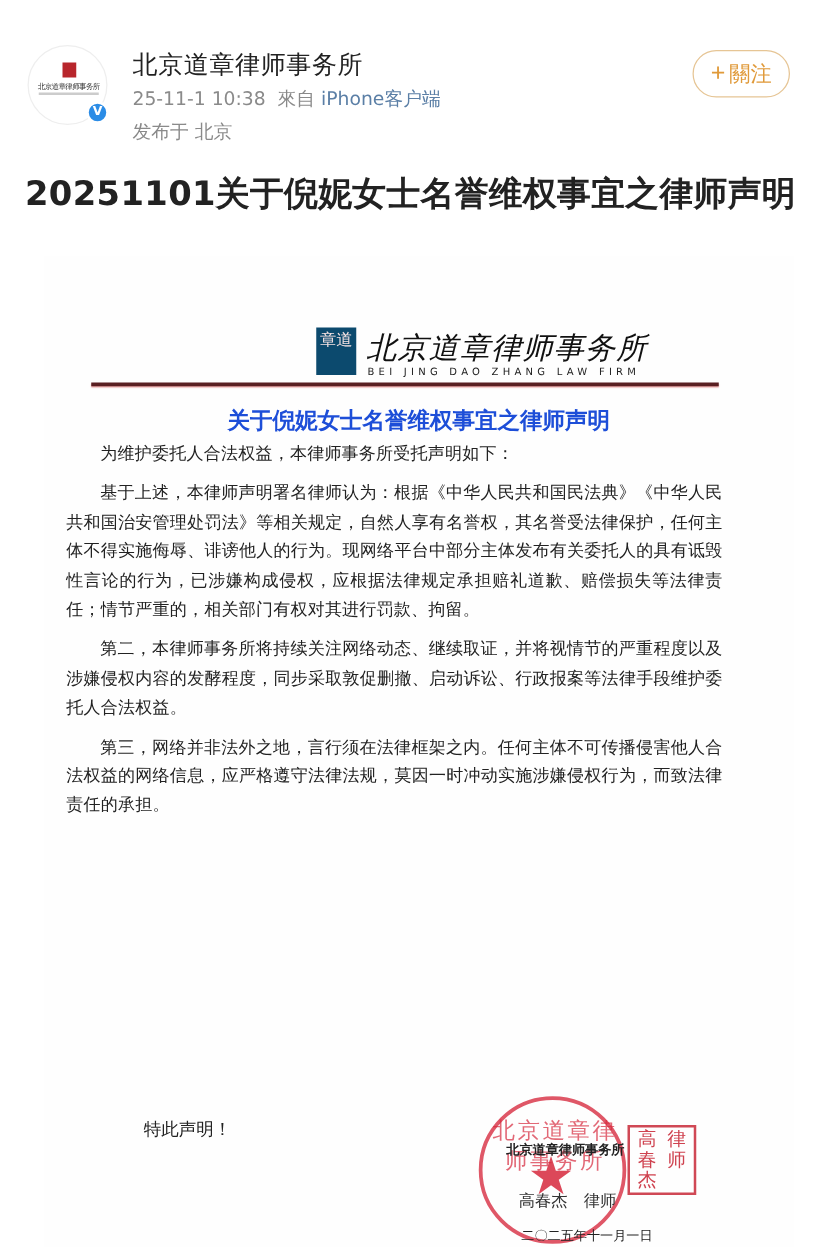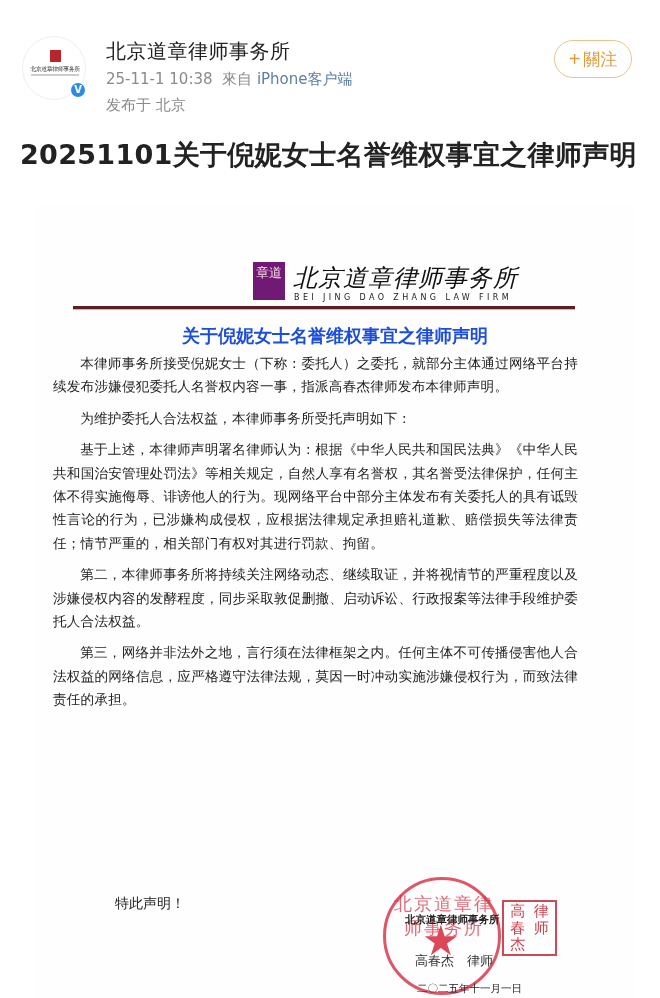--- a/index.html
+++ b/index.html
@@ -25,22 +25,22 @@
     .follow-button { position: absolute; left: 554px; top: 40px; width: 78px; height: 38px; border-radius: 19px;
       border: 1.5px solid #e6c595; background: #fff; color: #e09a3a; font-size: 17px;
       display: flex; align-items: center; justify-content: center; gap: 3px; cursor: pointer; }
     .follow-button .plus { font-size: 20px; font-weight: 300; }
 
     .post-title { position: absolute; left: 20px; top: 137px; font-size: 27px; color: #222; letter-spacing: 0.3px; white-space: nowrap; }
 
     .document { position: absolute; left: 35px; top: 205px; width: 600px; height: 793px; background: #fefefe; }
 
     .letterhead { position: absolute; left: 218px; top: 57px; }
-    .lh-seal { position: absolute; left: 0; top: 0; width: 32px; height: 38px; background: #701a75;
-      color: #f6e3e3; font-family: Liberation Serif, serif; font-size: 13px; line-height: 15px; text-align: center; padding-top: 3px; }
+    .lh-seal { position: absolute; left: 0; top: 0; width: 32px; height: 38px; background: #0c4a6e;
+      color: #f6e3e3; font-family: Liberation Mono, monospace; font-size: 13px; line-height: 15px; text-align: center; padding-top: 3px; }
     .lh-name { position: absolute; left: 40px; top: 0px; font-family: "DejaVu Serif", serif; font-size: 24px; color: #111; white-space: nowrap; font-style: italic; letter-spacing: 1px; }
     .lh-en { position: absolute; left: 41px; top: 31px; font-size: 8px; font-weight: normal; color: #222; white-space: nowrap; letter-spacing: 3.4px; }
     .lh-rule { position: absolute; left: 38px; top: 101px; width: 502px; height: 3px; background: #5a1f22; box-shadow: 0 1px 1px #e8a0a0; }
 
     .doc-title { position: absolute; left: 0; width: 600px; top: 119px; text-align: center; font-family: "DejaVu Serif", serif; font-size: 18px; font-weight: bold; color: #1d4ed8; }
 
     .doc-body { position: absolute; left: 18px; top: 147px; width: 525px; font-family: "DejaVu Serif", "Liberation Serif", serif;
       font-size: 13.6px; line-height: 23.4px; color: #222; text-align: justify; letter-spacing: 0.2px; }
     .doc-body p { text-indent: 2em; margin-bottom: 8px; }
 
@@ -89,21 +89,20 @@
   <div class="letterhead">
     <div class="lh-seal">章道</div>
     <div class="lh-name">北京道章律师事务所</div>
     <div class="lh-en">BEI JING DAO ZHANG LAW FIRM</div>
   </div>
   <div class="lh-rule"></div>
 
   <h2 class="doc-title">关于倪妮女士名誉维权事宜之律师声明</h2>
 
   <div class="doc-body">
-    <p>本律师事务所接受倪妮女士（下称：委托人）之委托，就部分主体通过网络平台持续发布涉嫌侵犯委托人名誉权内容一事，指派高春杰律师发布本律师声明。</p>
     <p>为维护委托人合法权益，本律师事务所受托声明如下：</p>
     <p>基于上述，本律师声明署名律师认为：根据《中华人民共和国民法典》《中华人民共和国治安管理处罚法》等相关规定，自然人享有名誉权，其名誉受法律保护，任何主体不得实施侮辱、诽谤他人的行为。现网络平台中部分主体发布有关委托人的具有诋毁性言论的行为，已涉嫌构成侵权，应根据法律规定承担赔礼道歉、赔偿损失等法律责任；情节严重的，相关部门有权对其进行罚款、拘留。</p>
     <p>第二，本律师事务所将持续关注网络动态、继续取证，并将视情节的严重程度以及涉嫌侵权内容的发酵程度，同步采取敦促删撤、启动诉讼、行政报案等法律手段维护委托人合法权益。</p>
     <p>第三，网络并非法外之地，言行须在法律框架之内。任何主体不可传播侵害他人合法权益的网络信息，应严格遵守法律法规，莫因一时冲动实施涉嫌侵权行为，而致法律责任的承担。</p>
   </div>
 
   <div class="closing">特此声明！</div>
 
   <div class="stamp">
     <div class="stamp-ring-text">北京道章律师事务所</div>

